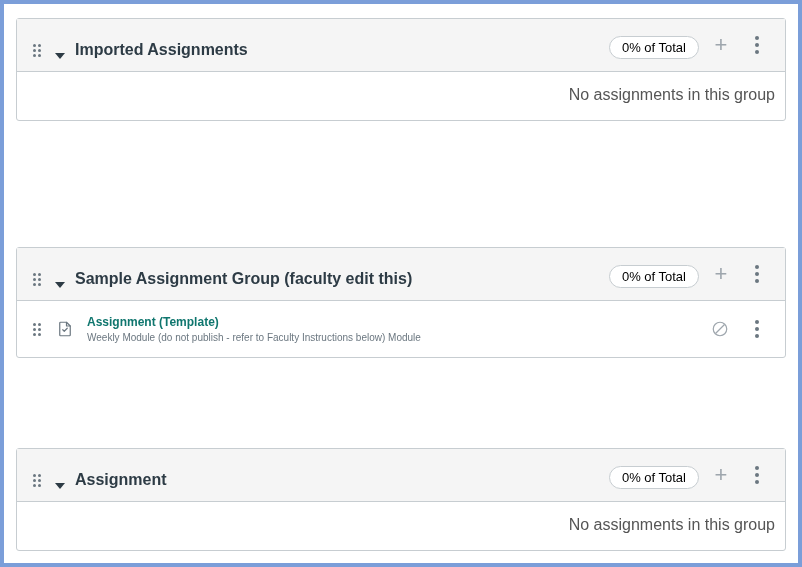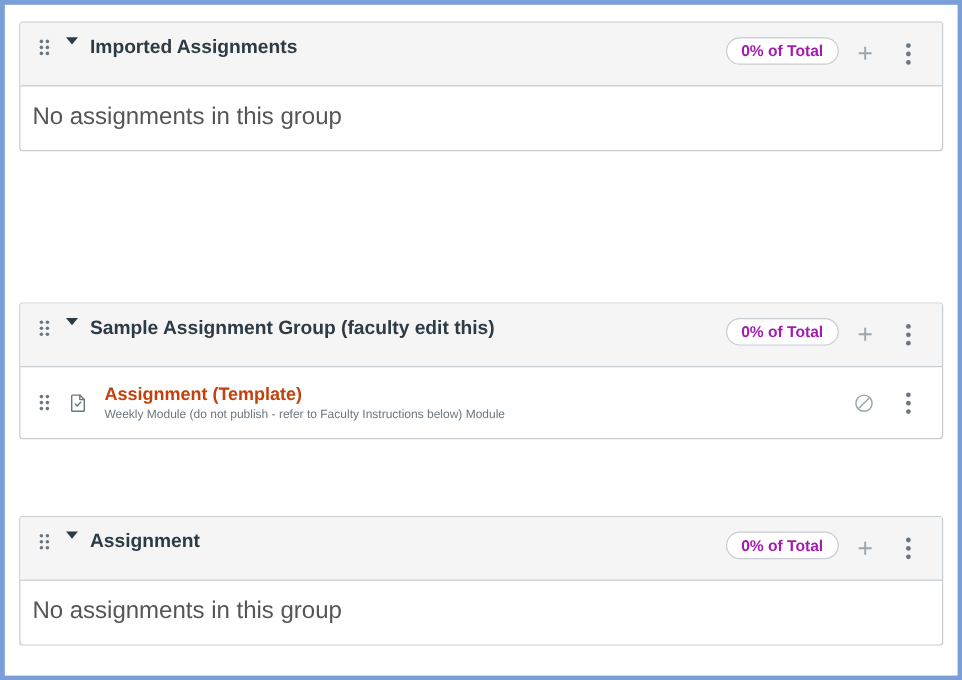--- a/index.html
+++ b/index.html
@@ -16,21 +16,21 @@
   }
   .group {
     border: 1px solid #c7cdd1;
     border-radius: 3px;
     margin-bottom: 110px;
     background: #fff;
   }
   .group:last-child { margin-bottom: 0; }
   .group-header {
     display: flex;
-    align-items: flex-start;
+    align-items: flex-end;
     background: #f5f5f5;
     border-bottom: 1px solid #c7cdd1;
     padding: 12px 14px;
     gap: 8px;
   }
   .drag-handle {
     display: inline-flex;
     flex-direction: column;
     gap: 2px;
     cursor: grab;
@@ -54,23 +54,22 @@
     font-weight: 700;
     font-size: 16px;
     flex: 0 0 auto;
   }
   .spacer { flex: 1 1 auto; }
   .weight-pill {
     border: 1px solid #c7cdd1;
     border-radius: 14px;
     padding: 3px 12px;
     font-size: 13px;
-    color: #a21caf;
+    color: #000000;
     background: #fff;
-    font-weight: bold;
   }
   .icon-btn {
     width: 28px; height: 28px;
     display: inline-flex;
     align-items: center;
     justify-content: center;
     cursor: pointer;
     color: #6b7780;
     border-radius: 3px;
   }
@@ -84,44 +83,44 @@
     display: inline-flex;
     flex-direction: column;
     gap: 3px;
   }
   .kebab .kdot {
     width: 4px; height: 4px; border-radius: 50%;
     background: #6b7780;
   }
   .group-body {}
   .empty-msg {
-    text-align: left;
+    text-align: right;
     color: #555;
-    font-size: 20px;
+    font-size: 16px;
     padding: 14px 10px 16px;
   }
   .assignment-row {
     display: flex;
     align-items: center;
     padding: 14px 14px;
     gap: 12px;
     border-top: 0;
   }
   .assignment-icon {
     color: #6b7780;
     display: inline-flex;
     align-items: center;
     justify-content: center;
     width: 20px; height: 20px;
   }
   .assignment-main { flex: 1 1 auto; min-width: 0; }
   .assignment-title {
     font-weight: 700;
-    font-size: 15px;
-    color: #c2410c;
+    font-size: 12px;
+    color: #0f766e;
     margin-bottom: 3px;
   }
   .assignment-sub {
     font-size: 10px;
     color: #6b7780;
   }
   .publish-icon {
     color: #9ea6ad;
     display: inline-flex;
     align-items: center;
@@ -161,21 +160,21 @@
             <span class="kdot"></span>
             <span class="kdot"></span>
             <span class="kdot"></span>
           </span>
         </span>
       </div>
       <div class="group-body">
         <div class="empty-msg">No assignments in this group</div>
       </div>
     </div>
-    <div class="group" style="margin-bottom: 64px;">
+    <div class="group" style="margin-bottom: 90px;">
       <div class="group-header">
         <span class="drag-handle">
           <span class="row">
             <span class="dot"></span>
             <span class="dot"></span>
           </span>
           <span class="row">
             <span class="dot"></span>
             <span class="dot"></span>
           </span>

